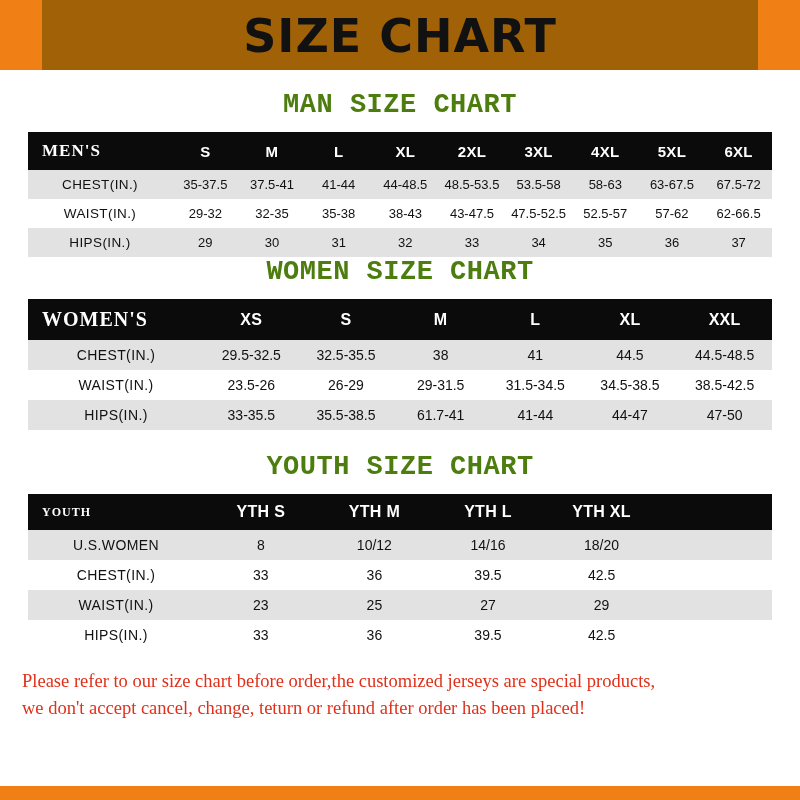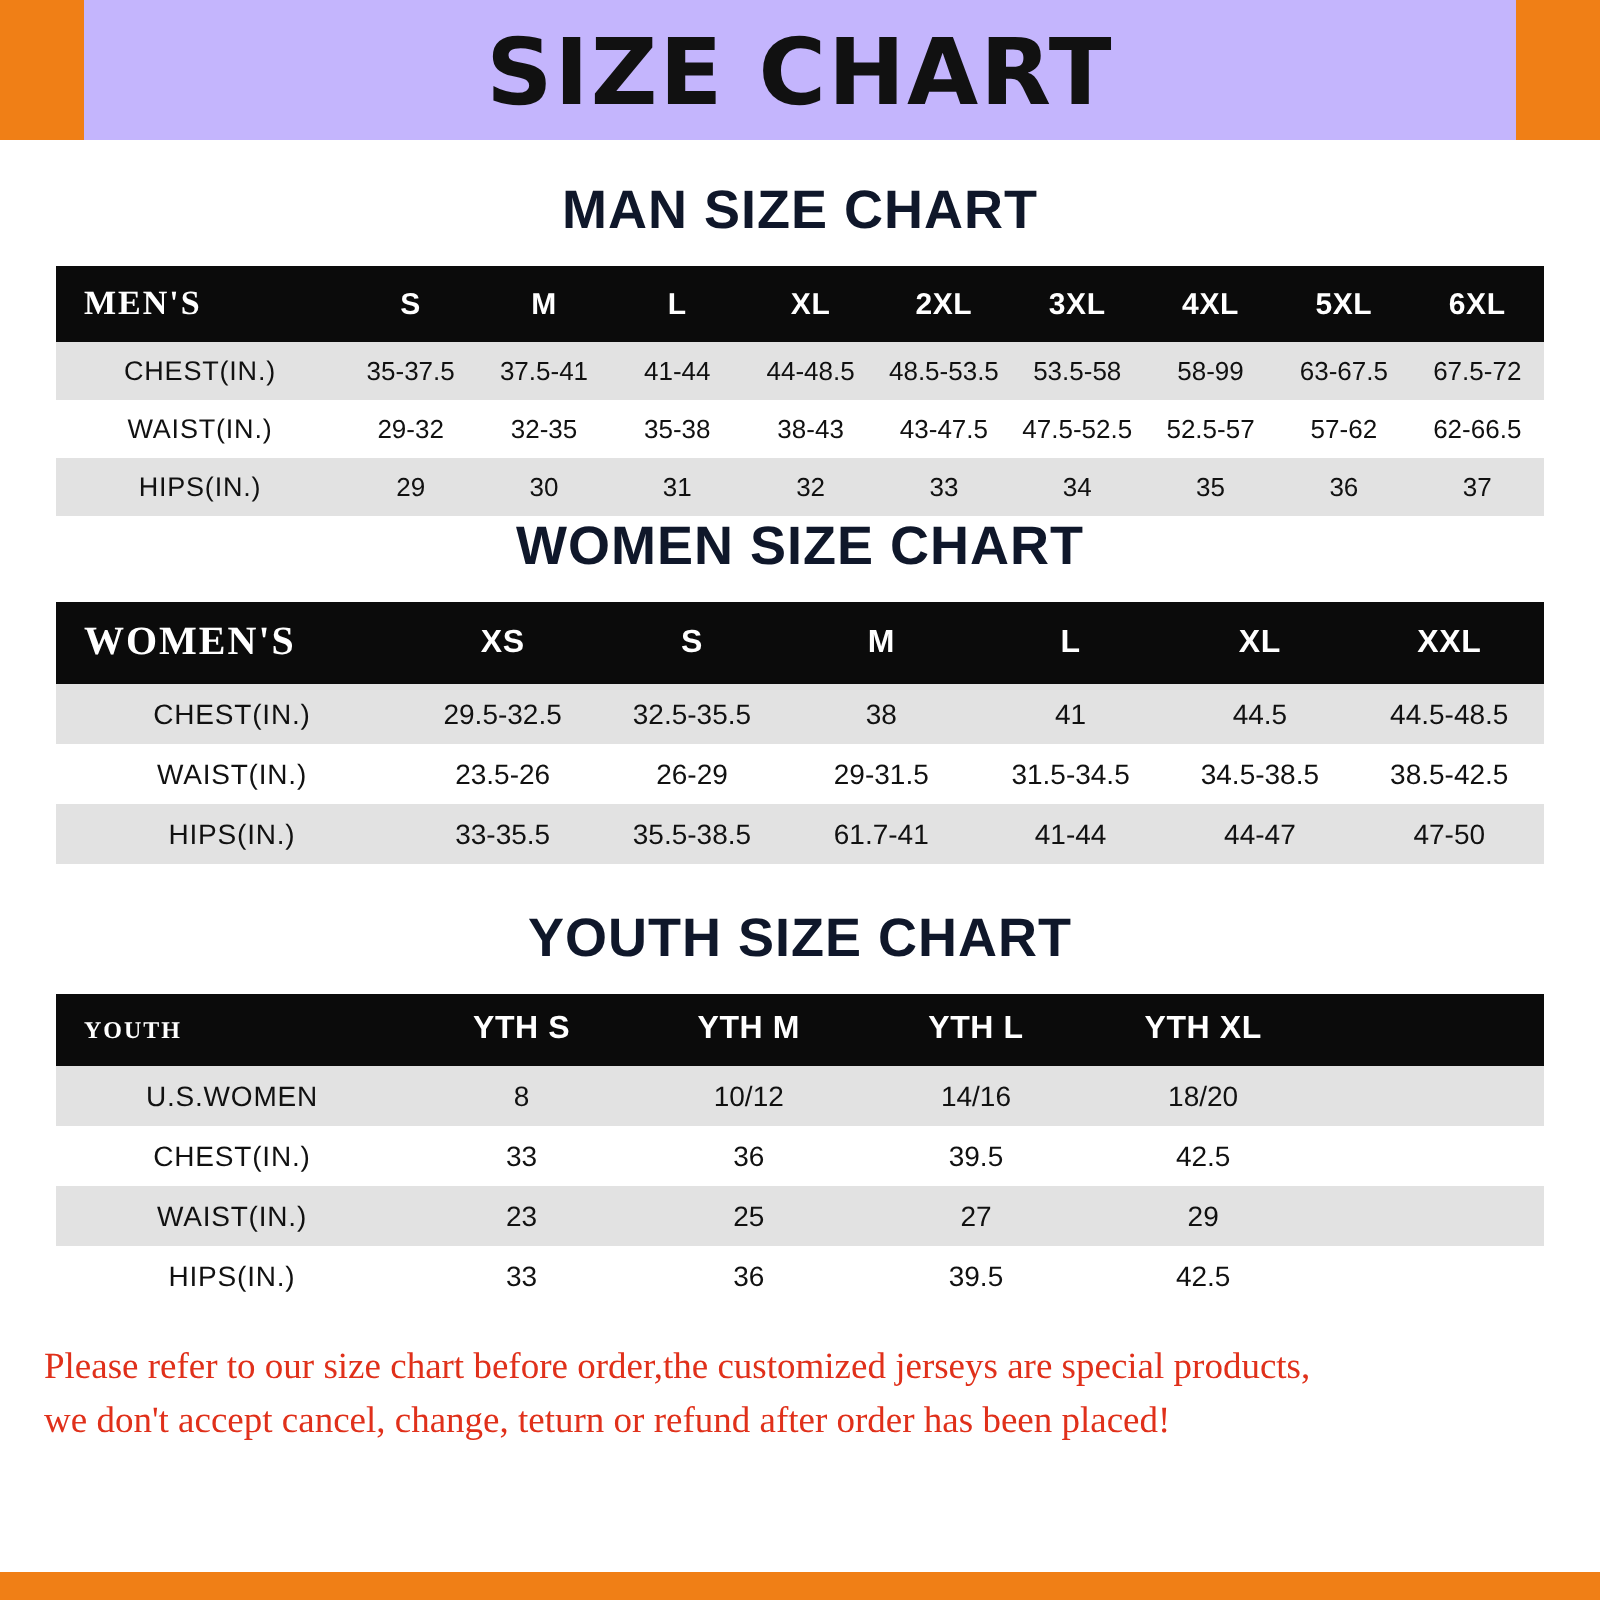--- a/index.html
+++ b/index.html
@@ -27,42 +27,42 @@
     background: #ffffff;
     display: flex;
     align-items: stretch;
   }
   .header-band .side {
     width: 42px;
     background: #f07f16;
   }
   .header-band .center {
     flex: 1;
-    background: #c4b5fd;
+    background: #a16207;
     display: flex;
     align-items: center;
     justify-content: center;
   }
   .header-title {
     font-family: "DejaVu Sans", sans-serif;
     font-weight: bold;
     font-size: 46px;
     letter-spacing: 1px;
     color: #111111;
     line-height: 1;
     margin-top: 2px;
   }
 
   
   .section-title {
     text-align: center;
-    font-family: Liberation Sans, sans-serif;
+    font-family: Liberation Mono, monospace;
     font-weight: bold;
     font-size: 27px;
-    color: #0f172a;
+    color: #4d7c0f;
     letter-spacing: 0.5px;
   }
   #man-title { margin-top: 20px; }
   #women-title { }
   #youth-title { margin-top: 22px; }
 
   
   .table-wrap {
     margin: 12px 28px 0 28px;
   }
@@ -170,21 +170,21 @@
       </thead>
       <tbody>
         <tr class="band-light">
           <td class="row-label">CHEST(IN.)</td>
           <td>35-37.5</td>
           <td>37.5-41</td>
           <td>41-44</td>
           <td>44-48.5</td>
           <td>48.5-53.5</td>
           <td>53.5-58</td>
-          <td>58-99</td>
+          <td>58-63</td>
           <td>63-67.5</td>
           <td>67.5-72</td>
         </tr>
         <tr class="band-white">
           <td class="row-label">WAIST(IN.)</td>
           <td>29-32</td>
           <td>32-35</td>
           <td>35-38</td>
           <td>38-43</td>
           <td>43-47.5</td>

